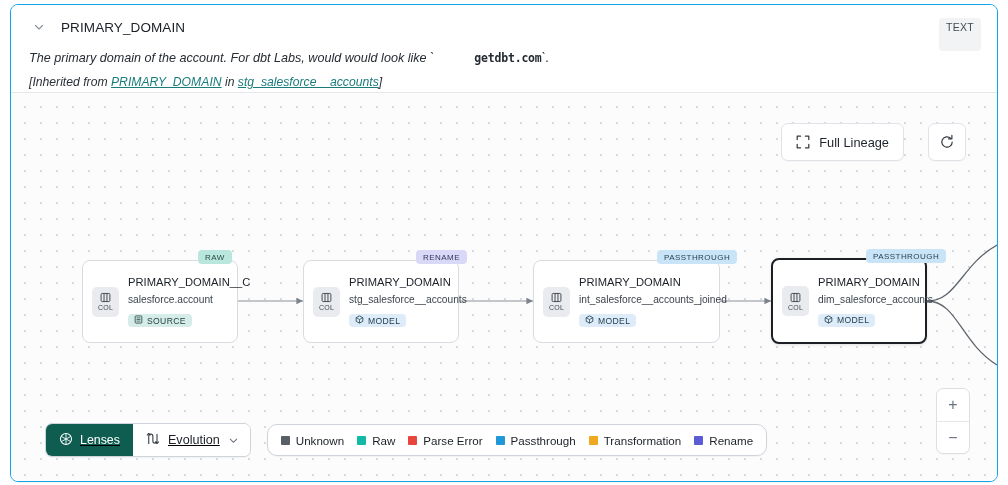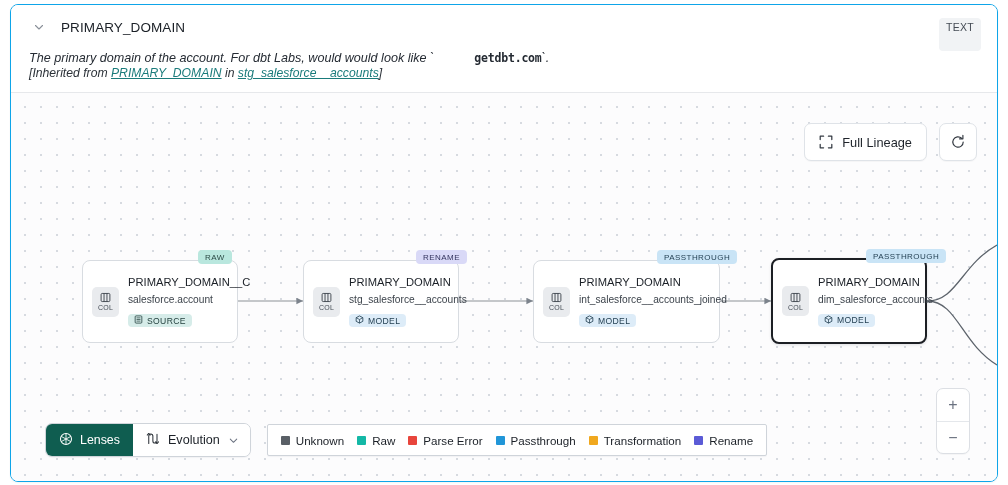--- a/index.html
+++ b/index.html
@@ -67,20 +67,21 @@
   }
   .desc code {
     font-family: "DejaVu Sans Mono", monospace;
     font-style: normal;
     font-weight: bold;
     font-size: 11.5px;
     letter-spacing: -.2px;
     margin-left: 40px;
   }
   .inherit {
+    margin-top: 9px;
     font-size: 12.2px;
     font-style: italic;
     color: #2b3138;
   }
   .inherit a {
     color: #1a7b7b;
     text-decoration: underline;
     font-style: italic;
   }
 
@@ -93,22 +94,22 @@
     background-color: #fcfcfd;
     background-image: radial-gradient(#d6dae0 1px, transparent 1.1px);
     background-size: 16px 16px;
     background-position: 6px 6px;
     overflow: hidden;
   }
 
   
   .tools {
     position: absolute;
-    right: 20px; top: 30px;
-    display: flex; gap: 12px;
+    right: 31px; top: 30px;
+    display: flex; gap: 24px;
     z-index: 6;
   }
   .btn-full {
     display: flex; align-items: center; gap: 9px;
     height: 38px;
     padding: 0 14px;
     background: #ffffff;
     border: 1px solid #dfe3e8;
     border-radius: 7px;
     font-size: 12.8px;
@@ -212,20 +213,21 @@
     display: flex; align-items: center; gap: 16px;
     z-index: 6;
   }
   .lensgroup {
     display: flex;
     border-radius: 7px;
     overflow: hidden;
     border: 1px solid #cfd4da;
     background: #ffffff;
     box-shadow: 0 1px 1px rgba(16,24,40,.04);
+    text-decoration: underline;
   }
   .lenses {
     display: flex; align-items: center; gap: 7px;
     background: #0f5d50;
     color: #ffffff;
     padding: 0 13px;
     height: 32px;
     font-size: 12.4px;
     cursor: pointer;
   }
@@ -238,21 +240,21 @@
     font-size: 12.6px;
     cursor: pointer;
   }
   .evolution .cv { color: #6b7280; display:flex; }
   .legend {
     display: flex; align-items: center; gap: 13px;
     height: 32px;
     padding: 0 13px;
     background: #ffffff;
     border: 1px solid #cfd4da;
-    border-radius: 2px;
+    border-radius: 10px;
     box-shadow: 0 1px 1px rgba(16,24,40,.04);
   }
   .litem { display: flex; align-items: center; gap: 6px; font-size: 11.6px; color: #1b2027; }
   .sw { width: 9px; height: 9px; border-radius: 1px; display:inline-block; }
 </style>
 </head>
 <body>
 
 <div id="app">
   <div class="card">

